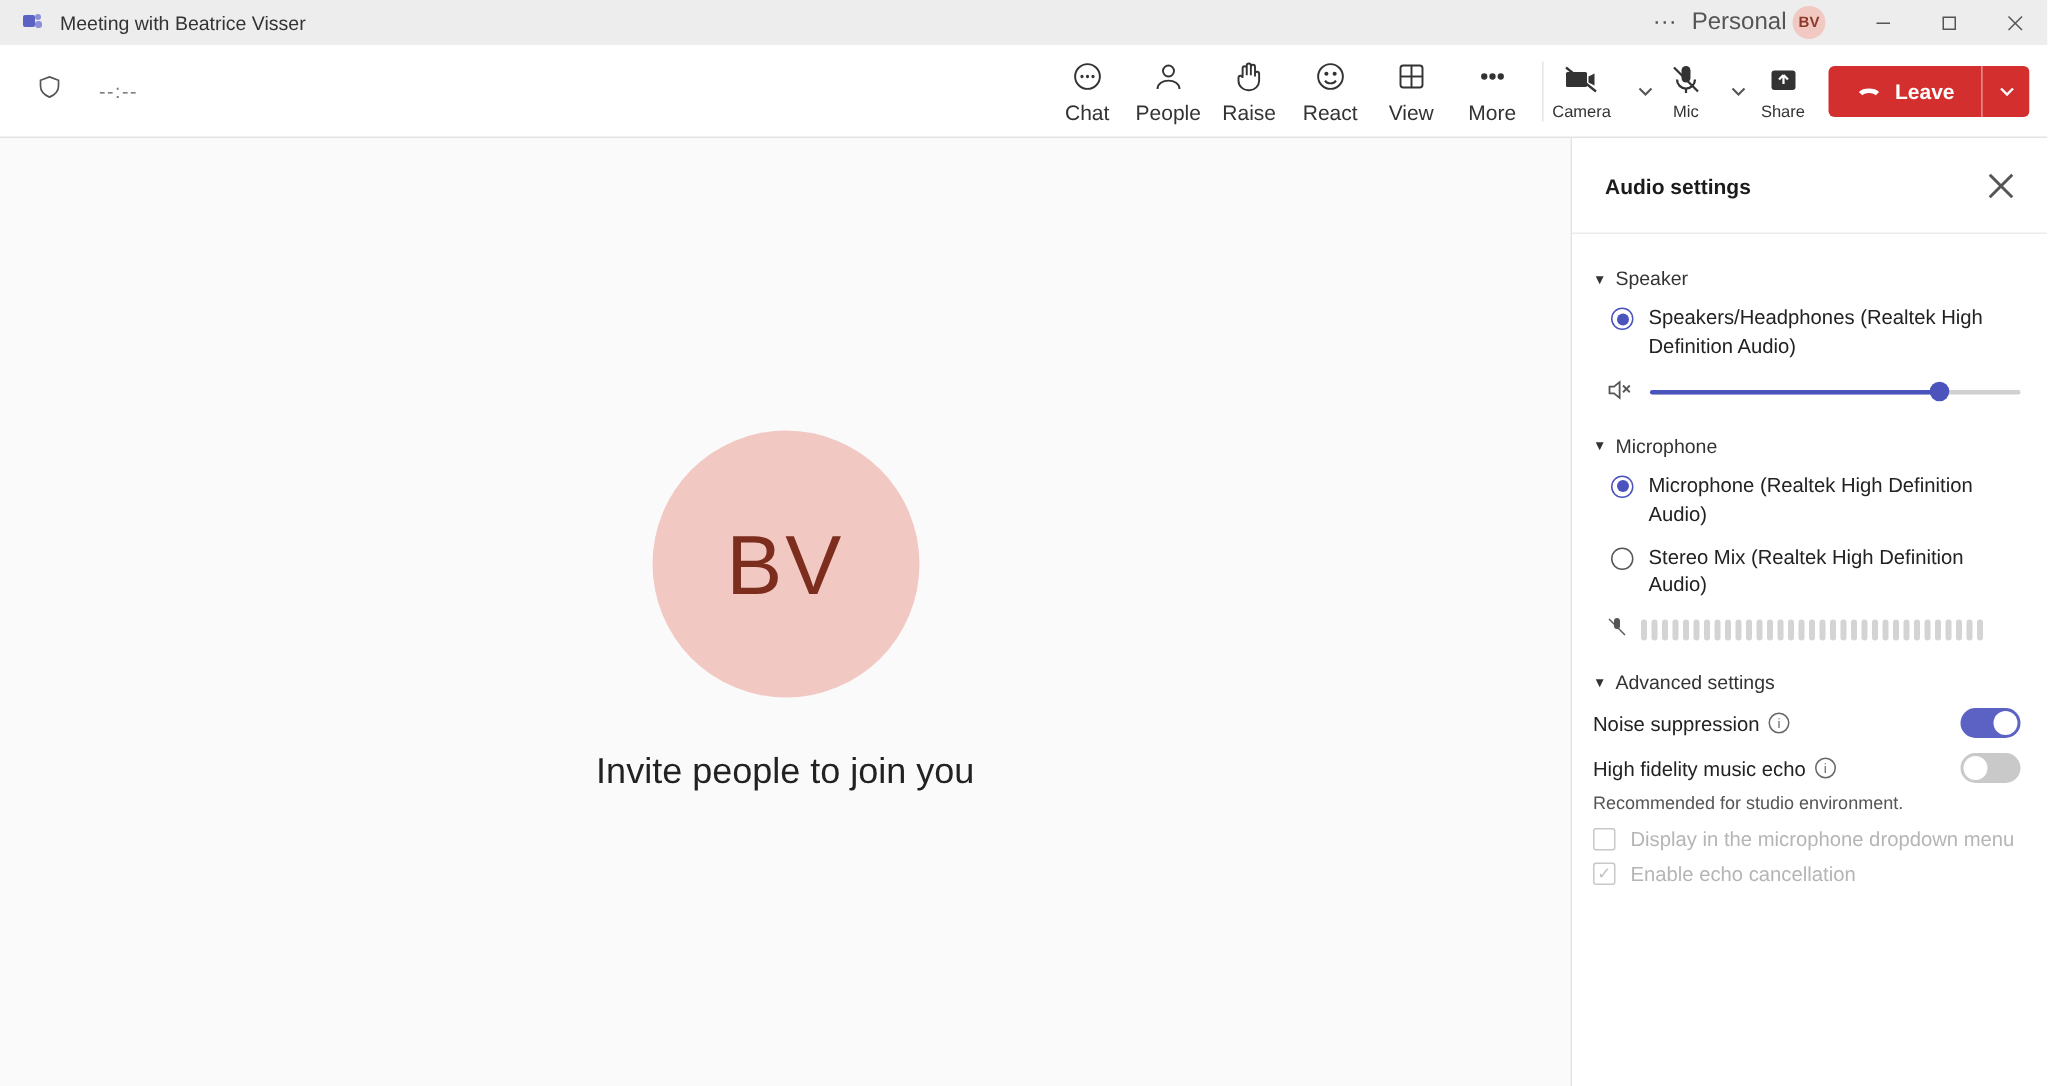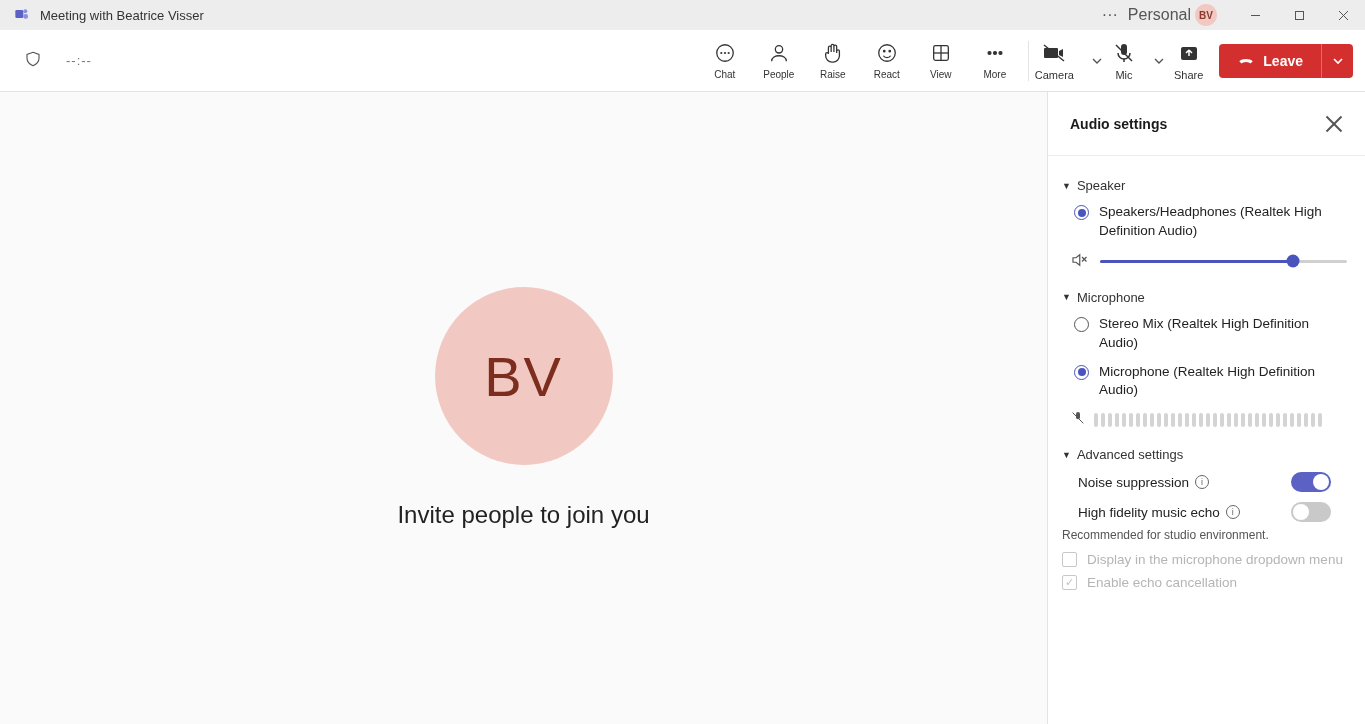--- a/index.html
+++ b/index.html
@@ -28,21 +28,21 @@
   .toolbar {
     height: 62px; width:100%; background:#fff; border-bottom:1px solid #e3e3e3;
     display:flex; align-items:center;
   }
   .toolbar .left { display:flex; align-items:center; padding-left:24px; gap:24px; color:#555; }
   .shield { width:18px; height:18px; }
   .timer { font-size:13px; color:#777; letter-spacing:1px; }
   .toolbar .spacer { flex:1; }
   .tbtn {
     width:54px; display:flex; flex-direction:column; align-items:center; gap:4px;
-    color:#333; font-size:10px; cursor:pointer;
+    color:#333; font-size:14px; cursor:pointer;
   }
   .tbtn .ico { width:24px; height:24px; display:flex; align-items:center; justify-content:center; }
   .tbtn .ico svg { width:22px; height:22px; stroke:#333; fill:none; stroke-width:1.4; }
   .vsep { width:1px; height:40px; background:#e3e3e3; margin:0 6px; }
   .device-group { display:flex; align-items:center; gap:14px; margin-right:6px; }
   .device { display:flex; flex-direction:column; align-items:center; gap:4px; font-size:11px; color:#333; }
   .device .ico { width:24px; height:24px; display:flex; align-items:center; justify-content:center; }
   .chevron { width:18px; display:flex; align-items:center; justify-content:center; color:#555; }
   .chevron svg{ width:12px; height:12px; }
   .leave-wrap { display:flex; margin:0 12px 0 6px; }
@@ -99,21 +99,21 @@
   }
   .slider .fill { position:absolute; left:0; top:0; bottom:0; width:78%; background:#4b53bc; border-radius:2px; }
   .slider .thumb {
     position:absolute; left:78%; top:50%; transform:translate(-50%,-50%);
     width:13px; height:13px; border-radius:50%; background:#4b53bc;
   }
   .level-row { display:flex; align-items:center; gap:8px; margin:8px 0 18px 8px; }
   .mic-off { width:16px; height:16px; color:#555; }
   .bars { display:flex; gap:3px; flex:1; }
   .bars span { width:4px; height:14px; border-radius:2px; background:#d4d4d4; }
-  .setting-row { display:flex; align-items:center; justify-content:space-between; margin:10px 16px; }
+  .setting-row { display:flex; align-items:center; justify-content:space-between; margin:10px 0; }
   .setting-row .label { display:flex; align-items:center; gap:6px; }
   .info { width:14px; height:14px; border:1.2px solid #666; border-radius:50%; display:flex; align-items:center; justify-content:center; font-size:9px; color:#666; }
   .toggle { width:40px; height:20px; border-radius:10px; position:relative; cursor:pointer; }
   .toggle.on { background:#5b62c4; }
   .toggle.off { background:#c9c9c9; }
   .toggle .knob { position:absolute; top:2px; width:16px; height:16px; border-radius:50%; background:#fff; }
   .toggle.on .knob { right:2px; }
   .toggle.off .knob { left:2px; }
   .subtext { font-size:12px; color:#555; margin:-4px 0 10px; }
   .check-row { display:flex; align-items:center; gap:10px; margin:8px 0; color:#b5b5b5; }
@@ -325,26 +325,26 @@
           <div class="fill"></div>
             <div class="thumb"></div>
         </div>
       </div>
 
       <div class="section-title">
         <span class="tri">▼</span>
         <span>Microphone</span>
       </div>
       <div class="radio-row">
+        <span class="radio checked"></span>
+        <span class="radio-label">Microphone (Realtek High Definition Audio)</span>
+      </div>
+      <div class="radio-row">
         <span class="radio"></span>
         <span class="radio-label">Stereo Mix (Realtek High Definition Audio)</span>
-      </div>
-      <div class="radio-row">
-        <span class="radio checked"></span>
-        <span class="radio-label">Microphone (Realtek High Definition Audio)</span>
       </div>
       <div class="level-row">
         <span>
           <svg class="mic-off" viewBox="0 0 24 24" fill="#555">
               <rect x="9" y="3" width="6" height="11" rx="3"></rect>
               <line x1="4" y1="4" x2="20" y2="20" stroke="#555" stroke-width="1.5"></line>
             </svg>
         </span>
         <div class="bars">
           <span></span>

